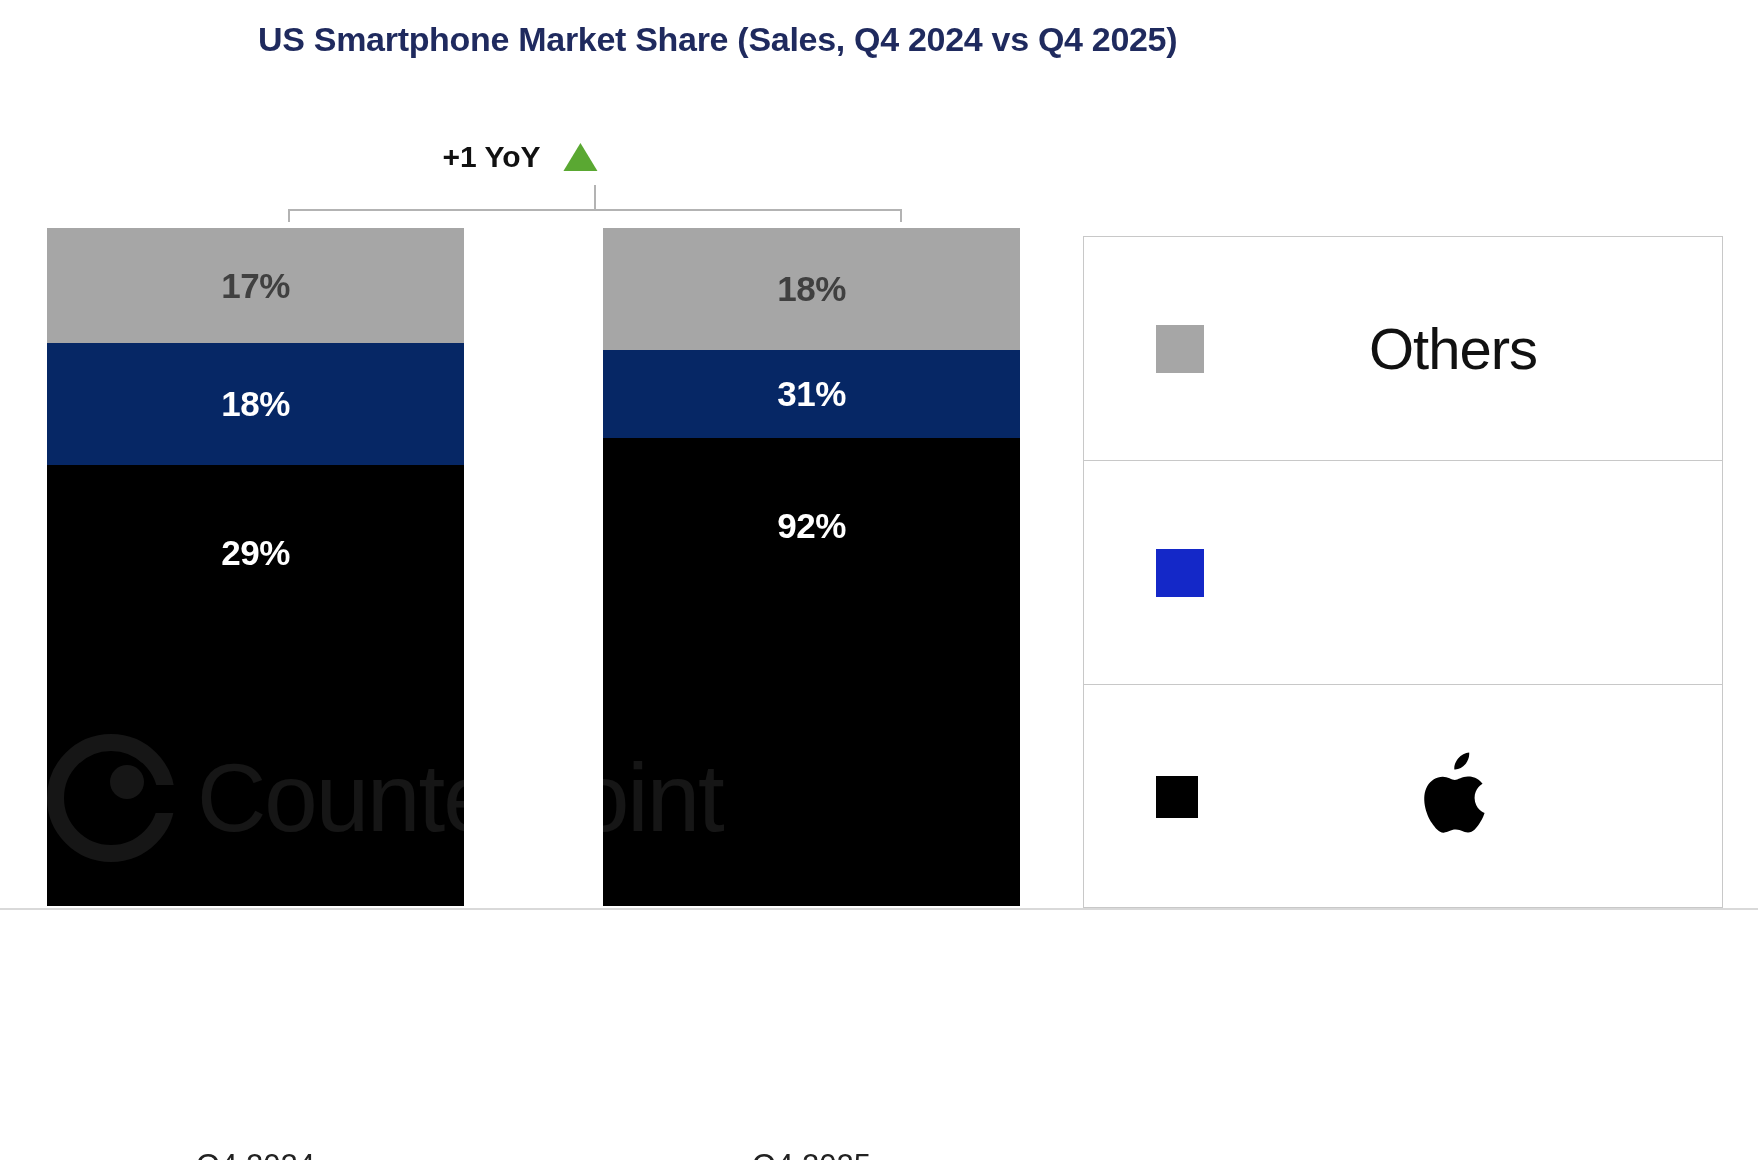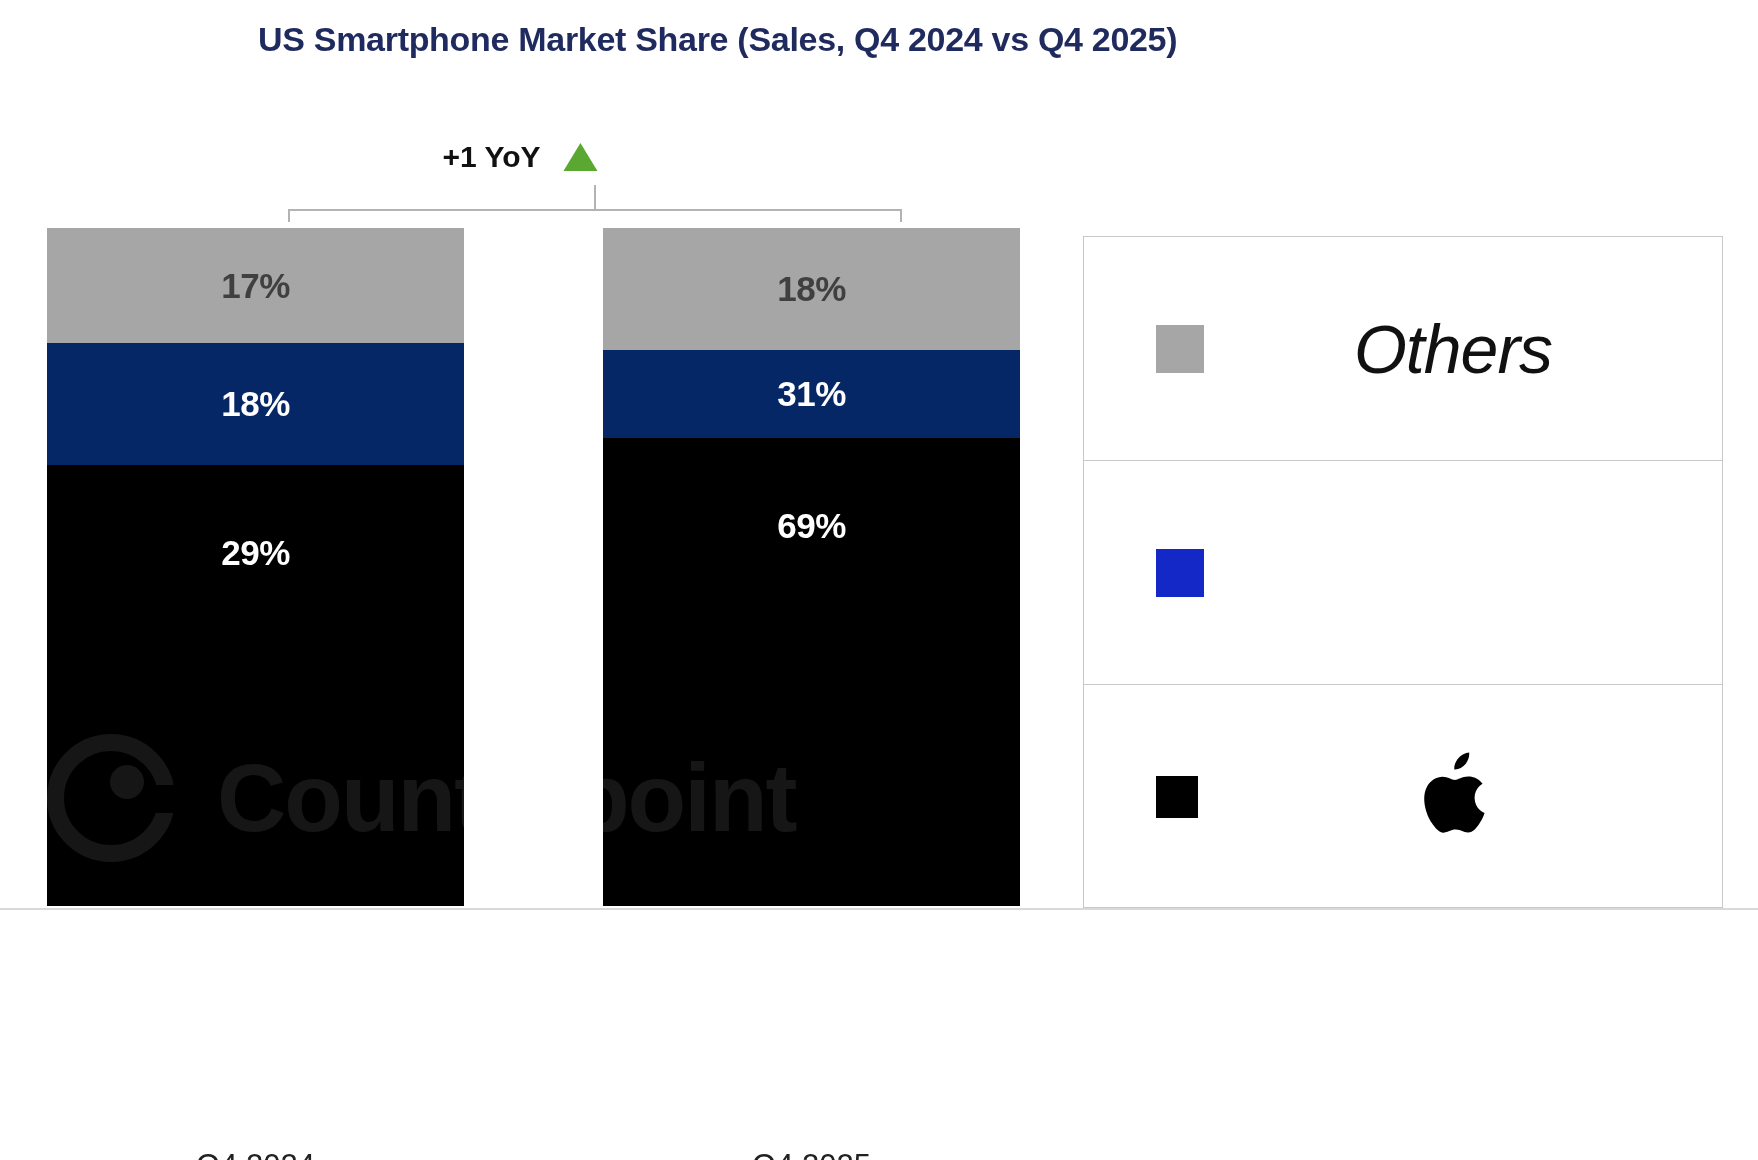--- a/index.html
+++ b/index.html
@@ -98,24 +98,23 @@
   .wm-ring::after {
     content:""; position: absolute; right: 14px; top: 14px;
     width: 34px; height: 34px; border-radius: 50%;
     background: rgba(255,255,255,0.085);
   }
   .wm-ring::before {
     content:""; position:absolute; right:-18px; top: 34px;
     width: 26px; height: 28px; background: #000;
   }
   .wm-text {
-    font-size: 96px; font-weight: bold;
+    font-size: 96px; font-weight: normal;
     color: rgba(255,255,255,0.085);
     letter-spacing: -2px;
-    margin-left: 20px;
   }
 
   
   .legend {
     position: absolute; left: 1083px; top: 236px;
     width: 640px; height: 672px;
     border: 1px solid #c8c8c8;
     background: transparent;
   }
   .legend-row {
@@ -124,21 +123,21 @@
     border-bottom: 1px solid #c8c8c8;
   }
   .legend-row:last-child { border-bottom: none; }
   .swatch { flex: none; margin-left: 72px; }
   .swatch.others { width: 48px; height: 48px; background: #a6a6a6; }
   .swatch.samsung { width: 48px; height: 48px; background: #1428c8; }
   .swatch.apple { width: 42px; height: 42px; background: #000000; }
   .legend-label {
     flex: 1; text-align: center; padding-right: 20px;
   }
-  .lbl-others { font-size: 68px; color: #111; letter-spacing: -1px; font-style: italic; }
+  .lbl-others { font-size: 58px; color: #111; letter-spacing: -1px; }
   .lbl-samsung {
     font-size: 54px; font-weight: bold; color: #1428c8;
     letter-spacing: 2px; font-stretch: condensed;
   }
   .apple-logo { display: inline-block; }
 </style>
 </head>
 <body>
 
 <div class="page">
@@ -172,21 +171,21 @@
     </div>
 
     <div class="bar-col c1">
       <div class="seg others" style="height:122px">
         <span class="seg-label">18%</span>
       </div>
       <div class="seg samsung" style="height:88px">
         <span class="seg-label">31%</span>
       </div>
       <div class="seg apple" style="height:468px">
-        <span class="seg-label">69%</span>
+        <span class="seg-label">92%</span>
       </div>
     </div>
 
     <div class="watermark">
       <div class="wm-ring"></div>
       <div class="wm-text">Counterpoint</div>
     </div>
 
     <div class="xlabels">
       <div class="xlabel c0">Q4 2024</div>

